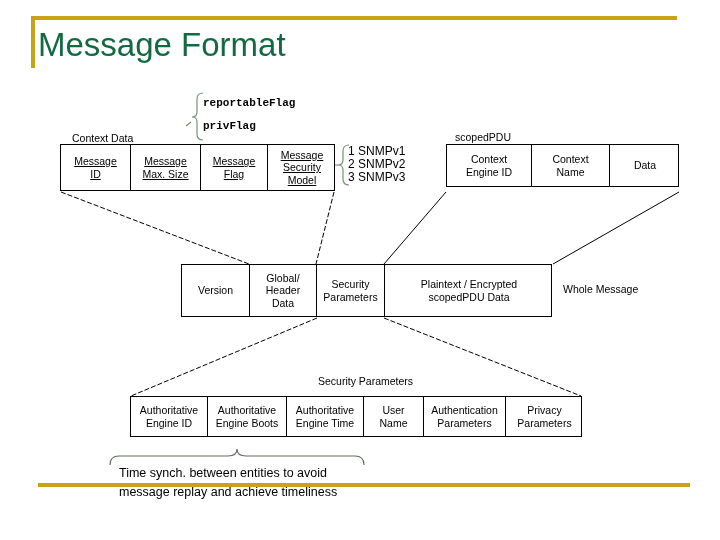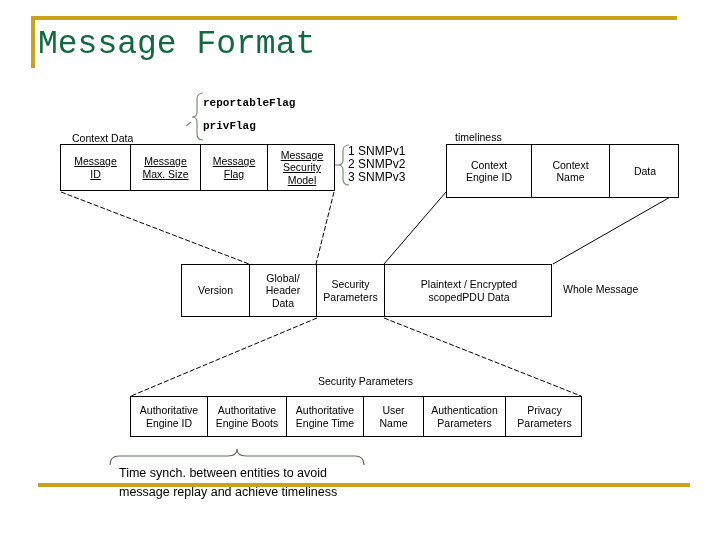--- a/index.html
+++ b/index.html
@@ -46,21 +46,21 @@
     background: #c8a318;
   }
 
   
   .title {
     position: absolute;
     left: 38px;
     top: 26px;
     font-size: 33px;
     color: #136a42;
-    font-family: Liberation Mono, monospace;
+    font-family: Liberation Sans, sans-serif;
     white-space: nowrap;
     letter-spacing: 0px;
   }
 
   
   svg.overlay {
     position: absolute;
     left: 0;
     top: 0;
     width: 720px;
@@ -86,21 +86,21 @@
     font-size: 10.5px;
     line-height: 12.5px;
     color: #000000;
     padding: 1px 2px;
   }
   .tbl .cell:last-child {
     border-right: none;
   }
 
   #header-table   { left: 60px;  top: 144px; width: 275px; height: 47px; text-decoration: underline; }
-  #scoped-table   { left: 446px; top: 144px; width: 233px; height: 54px; }
+  #scoped-table   { left: 446px; top: 144px; width: 233px; height: 43px; }
   #message-table  { left: 181px; top: 264px; width: 371px; height: 53px; }
   #secparam-table { left: 130px; top: 396px; width: 452px; height: 41px; }
 
   
   .caption {
     position: absolute;
     font-size: 10.5px;
     color: #000000;
     white-space: nowrap;
   }
@@ -178,21 +178,21 @@
   <div id="flag-list" style="white-space: pre;">reportableFlag
 privFlag
 authFlag</div>
 
   <div id="snmp-list" style="white-space: pre;">1 SNMPv1
 2 SNMPv2
 3 SNMPv3</div>
 
   <div class="caption" id="cap-header-data">Context Data</div>
 
-  <div class="caption" id="cap-scoped-pdu">timeliness</div>
+  <div class="caption" id="cap-scoped-pdu">scopedPDU</div>
 
   <div class="caption" id="cap-whole-message">Whole Message</div>
 
   <div class="caption" id="cap-sec-params">Security Parameters</div>
 
   <div class="tbl" id="header-table">
       <div class="cell" style="width: 70px; flex: 0 0 70px;">
         <span style="white-space: pre-line;">Message
 ID</span>
       </div>

